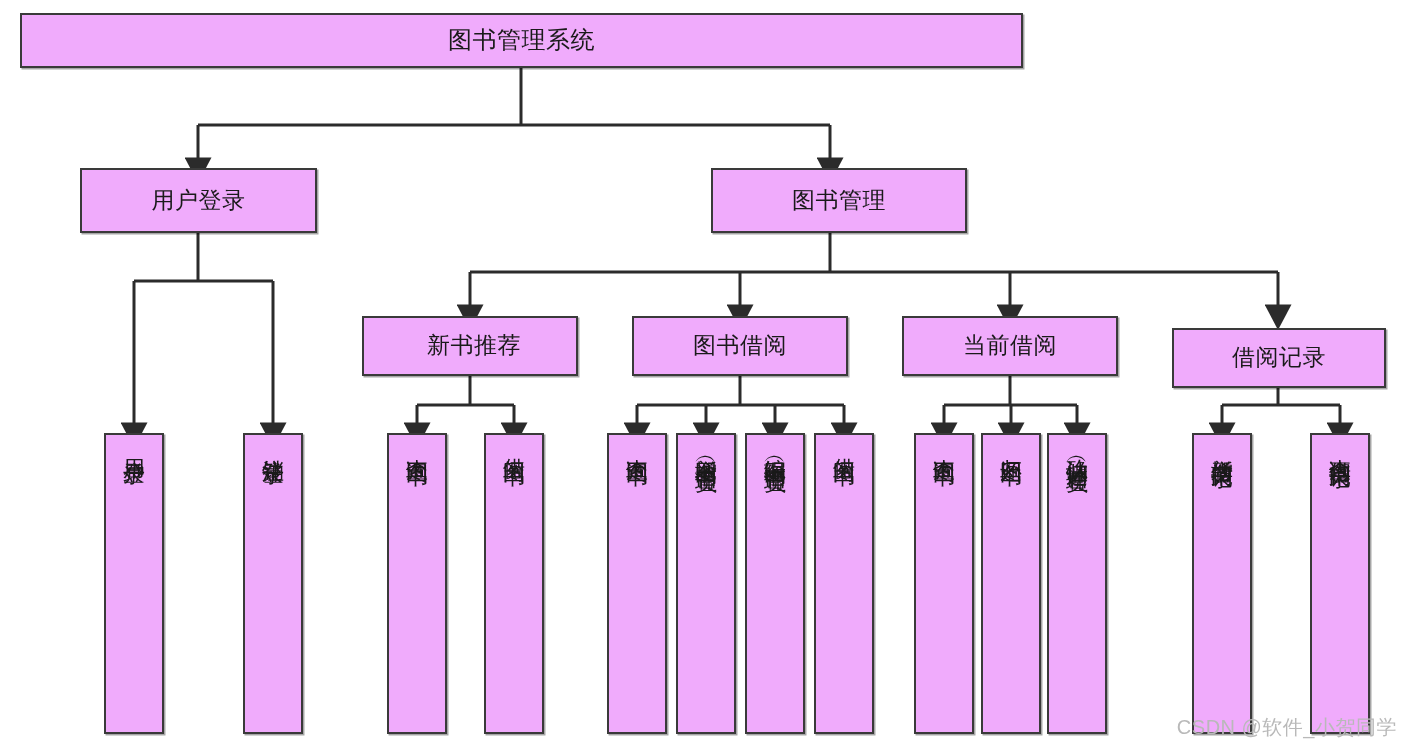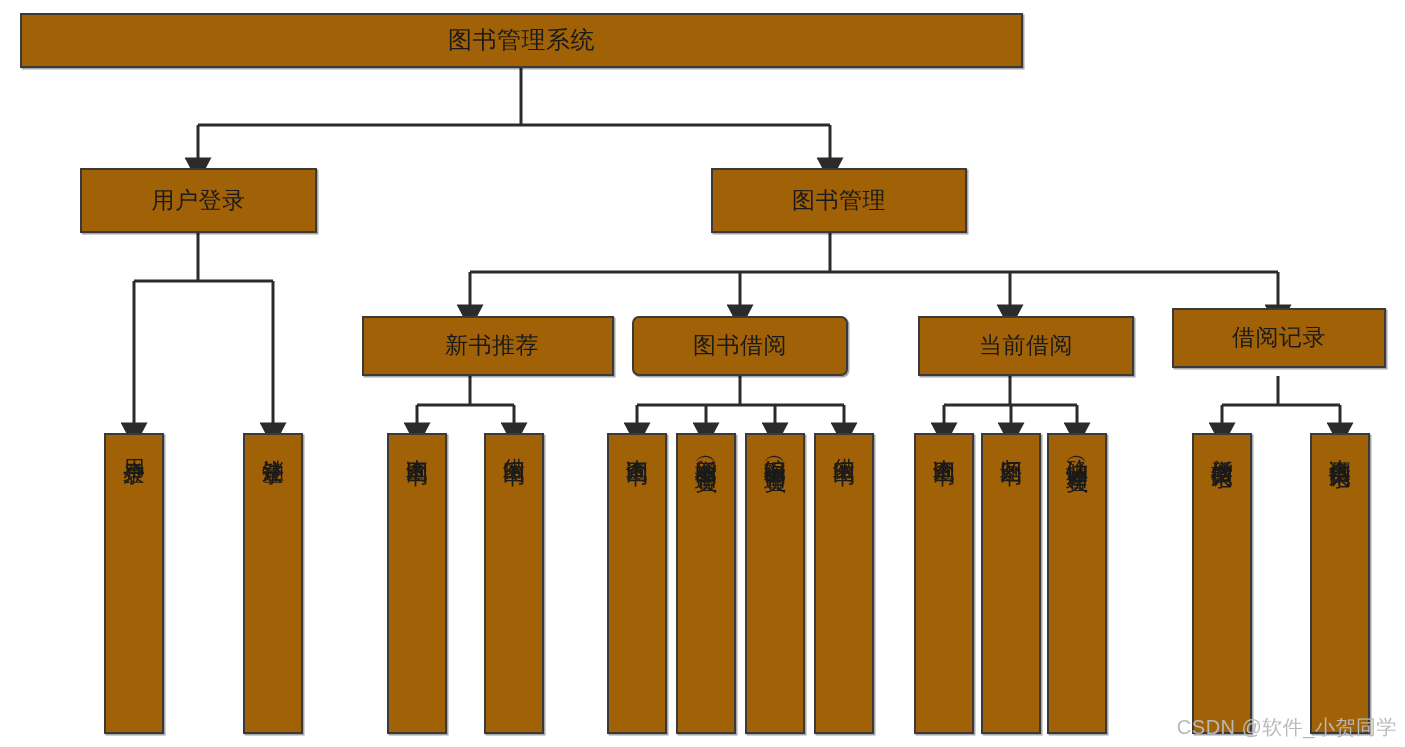--- a/index.html
+++ b/index.html
@@ -31,21 +31,21 @@
     left: 0;
     top: 0;
     width: 1405px;
     height: 747px;
     pointer-events: none;
   }
 
   .node {
     position: absolute;
     box-sizing: border-box;
-    background: #a16207;
+    background: #f0abfc;
     border: 2px solid #3a3a3a;
     box-shadow: 1.5px 1.5px 0 rgba(0,0,0,0.35);
     display: flex;
     align-items: center;
     justify-content: center;
     text-align: center;
   }
 
   .node .node-label {
     display: block;
@@ -153,33 +153,33 @@
   </div>
 
   <div class="node horizontal" style="left:80px; top:168px; width:237px; height:65px;">
     <span class="node-label">用户登录</span>
   </div>
 
   <div class="node horizontal" style="left:711px; top:168px; width:256px; height:65px;">
     <span class="node-label">图书管理</span>
   </div>
 
-  <div class="node horizontal" style="left:362px; top:316px; width:252px; height:60px;padding-left:8px;">
+  <div class="node horizontal" style="left:362px; top:316px; width:216px; height:60px;padding-left:8px;">
     <span class="node-label">新书推荐</span>
   </div>
 
-  <div class="node horizontal" style="left:632px; top:316px; width:216px; height:60px;border-radius:7px;">
+  <div class="node horizontal" style="left:632px; top:316px; width:216px; height:60px;">
     <span class="node-label">图书借阅</span>
   </div>
 
-  <div class="node horizontal" style="left:902px; top:316px; width:216px; height:60px;margin-left:16px;">
+  <div class="node horizontal" style="left:902px; top:316px; width:216px; height:60px;">
     <span class="node-label">当前借阅</span>
   </div>
 
-  <div class="node horizontal" style="left:1172px; top:308px; width:214px; height:60px;">
+  <div class="node horizontal" style="left:1172px; top:328px; width:214px; height:60px;">
     <span class="node-label">借阅记录</span>
   </div>
 
   <div class="node vertical" style="left:104px; top:433px; width:60px; height:301px;">
     <span class="node-label">用户登录</span>
   </div>
 
   <div class="node vertical" style="left:243px; top:433px; width:60px; height:301px;">
     <span class="node-label">注销登录</span>
   </div>

